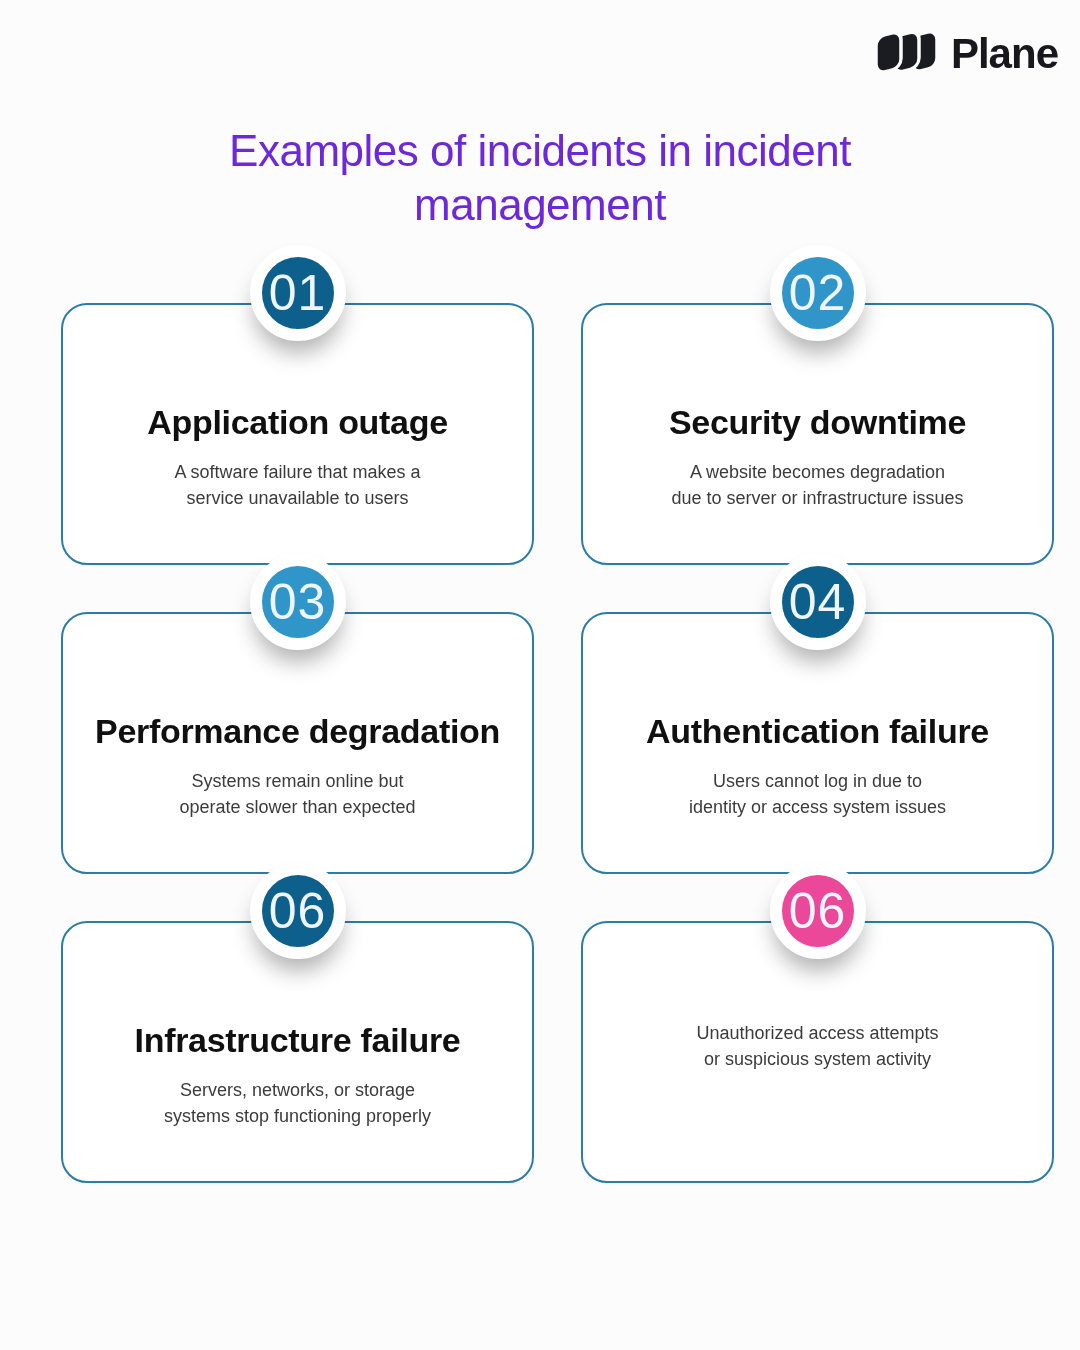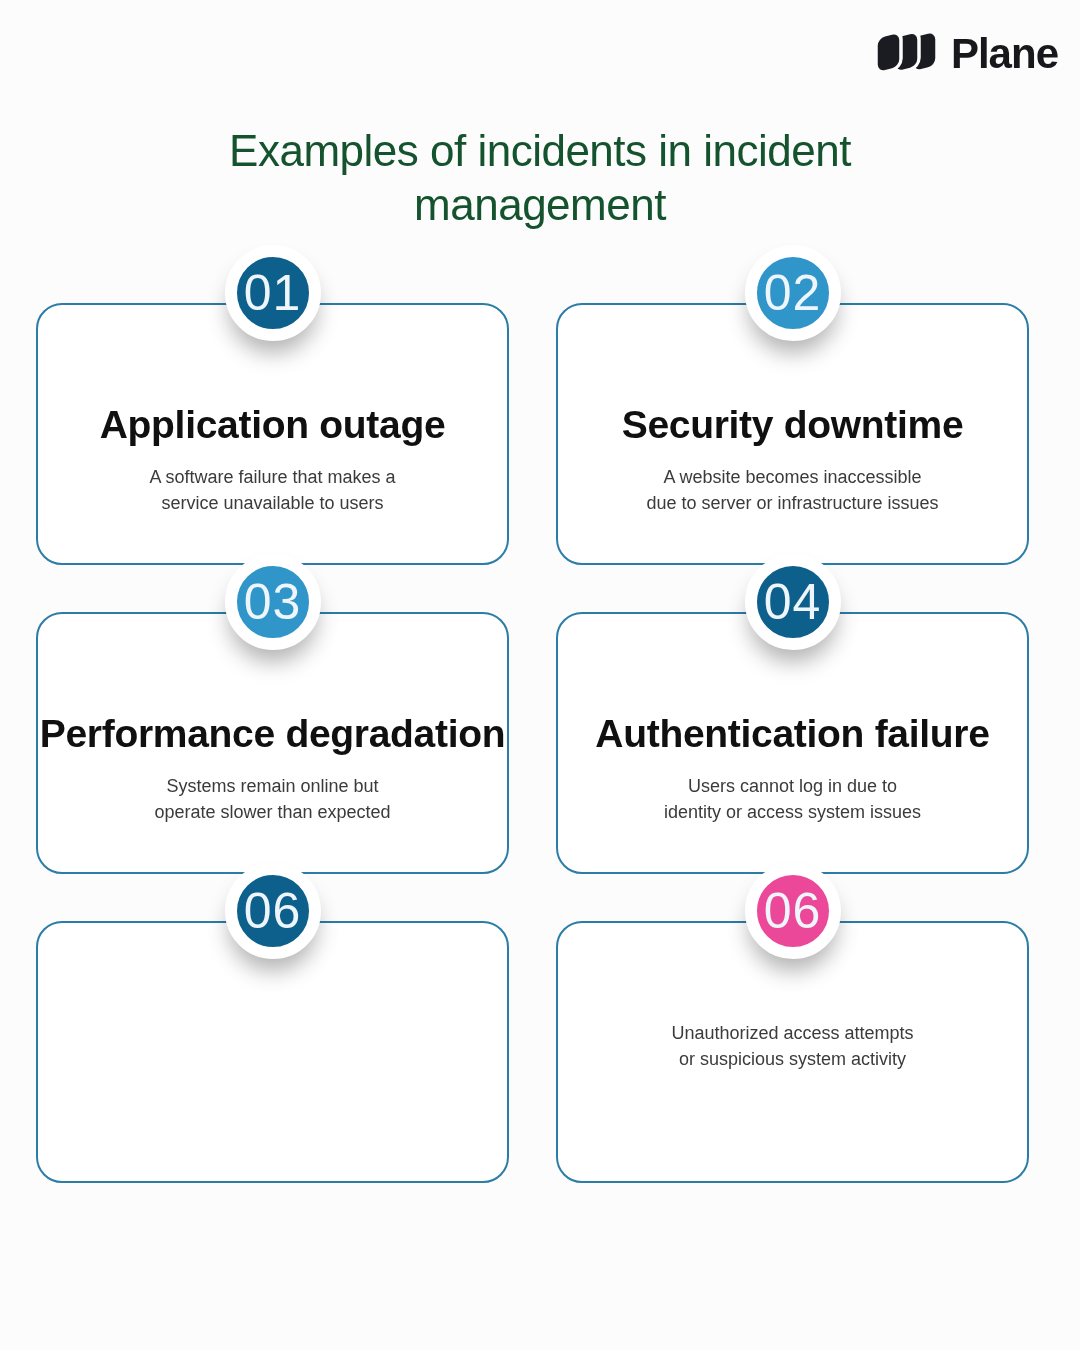--- a/index.html
+++ b/index.html
@@ -17,24 +17,24 @@
   }
   .logo-text {
     font-size:42px; font-weight:600; letter-spacing:-1px; color:#17171c;
   }
   h1.page-title {
     position:absolute; top:124px; left:0; width:100%;
     text-align:center;
     font-size:44px; font-weight:500; line-height:1.22;
     letter-spacing:-0.5px;
     white-space:pre-line;
-    color:#14532d;
+    color:#6d28d9;
   }
   .grid {
-    position:absolute; top:303px; left:36px;
+    position:absolute; top:303px; left:61px;
     width:980px;
     display:grid;
     grid-template-columns:473px 473px;
     column-gap:34px;
     row-gap:87px;
     gap:47px;
   }
   .card {
     position:relative;
     height:262px;
@@ -51,21 +51,21 @@
     border:12px solid #ffffff;
     background:#0e608c;
     box-shadow:0 16px 22px -4px rgba(0,0,0,0.30);
     display:flex; align-items:center; justify-content:center;
     font-size:50px; font-weight:500; color:#eef6fb;
     letter-spacing:1px;
     z-index:2;
   }
   .card-body { padding-top:98px; }
   .card-title {
-    font-size:39px; font-weight:700; letter-spacing:-0.3px;
+    font-size:34px; font-weight:700; letter-spacing:-0.3px;
     color:#101010;
     margin-bottom:18px;
   }
   .card-desc {
     font-size:18px; line-height:1.42; color:#3b3b3b;
     white-space:pre-line;
     margin:0 auto;
   }
 </style>
 </head>
@@ -99,21 +99,21 @@
 service unavailable to users</p>
     </div>
   </div>
 
   <div class="card">
     <div class="num-circle" style="background: rgb(48, 149, 201);">
       <span>02</span>
     </div>
     <div class="card-body">
       <div class="card-title">Security downtime</div>
-      <p class="card-desc">A website becomes inaccessible
+      <p class="card-desc">A website becomes degradation
 due to server or infrastructure issues</p>
     </div>
   </div>
 
   <div class="card">
     <div class="num-circle" style="background: rgb(48, 149, 201);">
       <span>03</span>
     </div>
     <div class="card-body">
       <div class="card-title">Performance degradation</div>
@@ -130,20 +130,25 @@
       <div class="card-title">Authentication failure</div>
       <p class="card-desc">Users cannot log in due to
 identity or access system issues</p>
     </div>
   </div>
 
   <div class="card">
     <div class="num-circle" style="background: rgb(14, 96, 140);">
       <span>06</span>
     </div>
+    <div class="card-body">
+      <div class="card-title">Infrastructure failure</div>
+      <p class="card-desc">Servers, networks, or storage
+systems stop functioning properly</p>
+    </div>
   </div>
 
   <div class="card">
     <div class="num-circle" style="background: #ec4899;">
       <span>06</span>
     </div>
     <div class="card-body">
       <p class="card-desc">Unauthorized access attempts
 or suspicious system activity</p>
     </div>

